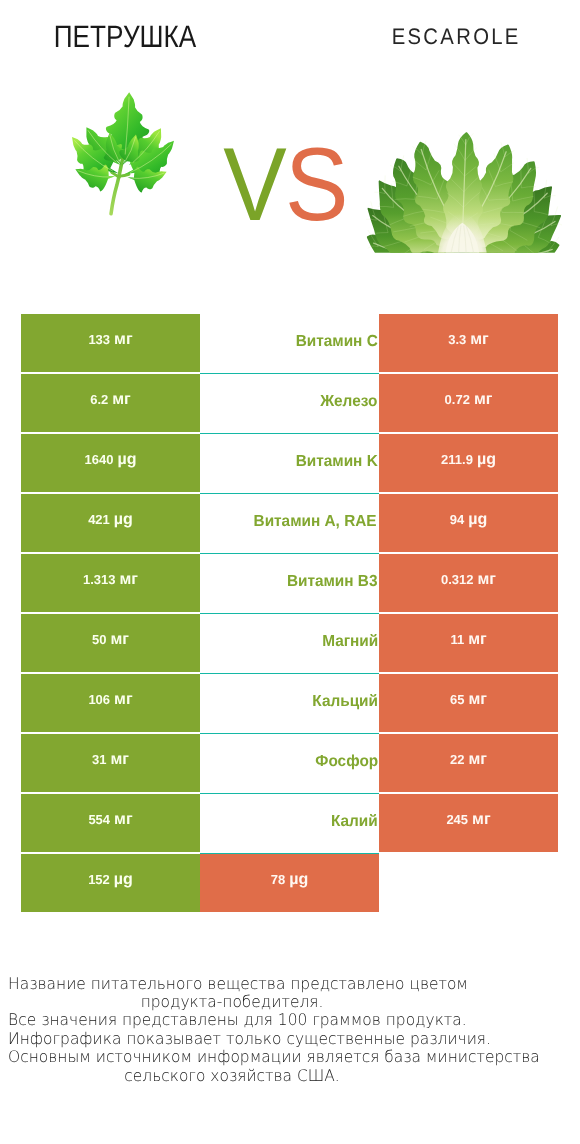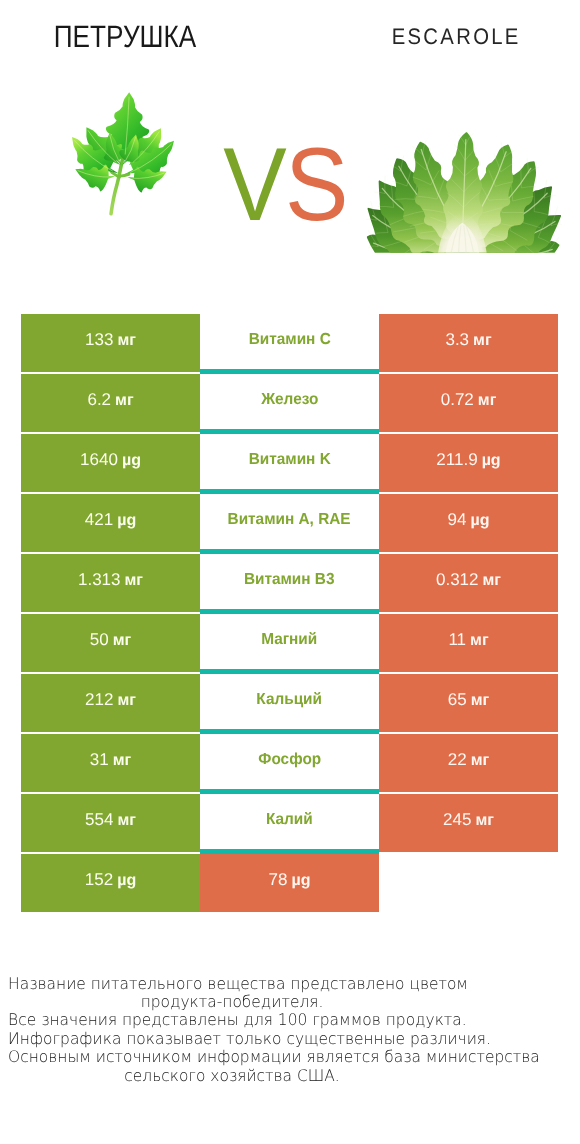--- a/index.html
+++ b/index.html
@@ -33,25 +33,25 @@
   .vs .v{color:#7ba428;}
   .vs .s{color:#e06d49;}
 
   
   .table{position:absolute;left:21px;top:314px;width:537px;}
   .row{display:flex;height:58px;margin-bottom:2px;position:relative;}
   .cell{width:179px;display:flex;align-items:center;justify-content:center;
         box-sizing:border-box;}
   .cell-left{background:#82a730;color:#fbffee;}
   .cell-right{background:#e06d49;color:#fff8f2;}
-  .cell-mid{background:#fff;height:60px;border-bottom:5px solid #14b8a6;}
+  .cell-mid{background:#fff;height:60px;border-bottom:1px solid #14b8a6;justify-content:flex-end;}
   .lbl{font-weight:700;font-size:16px;color:#82a730;white-space:nowrap;
        transform:scaleX(.96) translateY(-1.6px);display:inline-block;}
   .valwrap{display:flex;align-items:baseline;transform:translateY(-3.5px);}
-  .val{font-weight:400;font-size:17px;}
+  .val{font-weight:700;font-size:13px;}
   .unit{font-size:16px;font-weight:700;margin-left:4px;}
 
   
   .footer{position:absolute;left:0;top:974.5px;width:464px;text-align:center;
           font-family:"DejaVu Sans",sans-serif;
           font-size:16px;color:#1b1b1b;line-height:18.4px;font-weight:300;}
   .footer div{white-space:nowrap;transform:scaleX(.965);}
 </style>
 </head>
 <body>
@@ -302,21 +302,21 @@
         <div class="cell cell-right">
           <span class="valwrap">
             <span class="val">11</span>
             <span class="unit">мг</span>
           </span>
         </div>
       </div>
       <div class="row">
         <div class="cell cell-left">
           <span class="valwrap">
-            <span class="val">212</span>
+            <span class="val">106</span>
             <span class="unit">мг</span>
           </span>
         </div>
         <div class="cell cell-mid">
           <span class="lbl">Кальций</span>
         </div>
         <div class="cell cell-right">
           <span class="valwrap">
             <span class="val">65</span>
             <span class="unit">мг</span>

